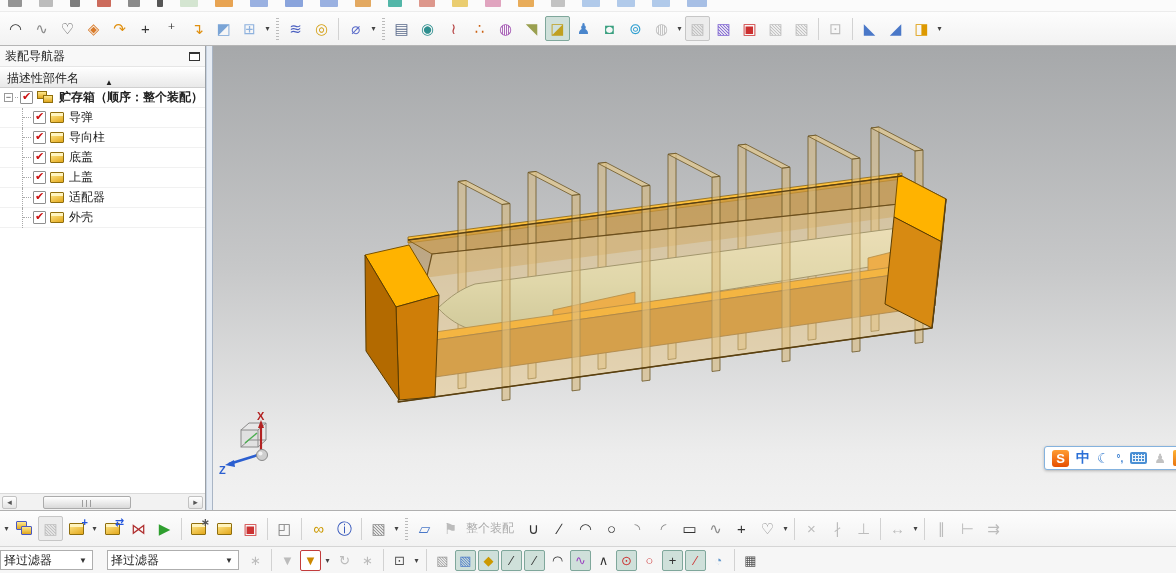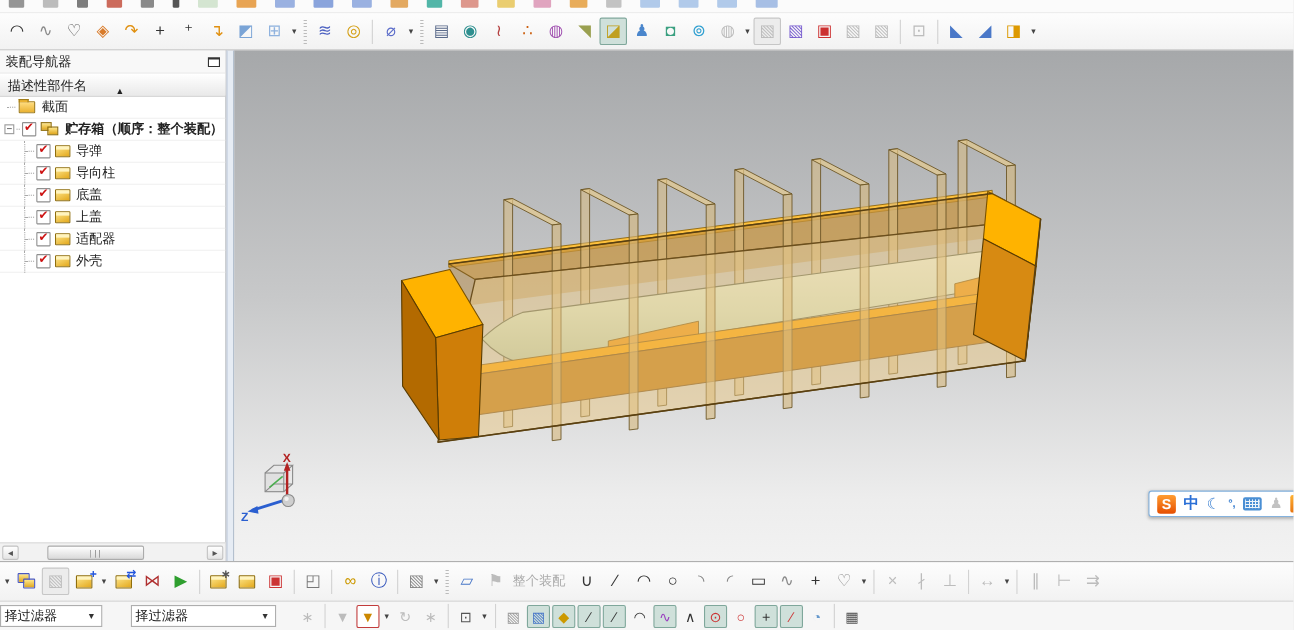--- a/index.html
+++ b/index.html
@@ -76,21 +76,21 @@
   .ime .slogo{width:17px;height:17px;flex:none;border-radius:3px;background:linear-gradient(#ff9d32,#e64e00);color:#fff;font-weight:bold;font-size:13px;display:flex;align-items:center;justify-content:center}
   .ime .zh{color:#2a6fd6;font-size:14px;font-weight:bold}
   .ime .moon{color:#3a7fd0;font-size:14px}
   .ime .punct{color:#3a7fd0;font-size:10px;font-weight:bold}
   .ime .kbd{width:17px;height:12px;flex:none;background:#4a8fd4;border-radius:2px;position:relative}
   .ime .kbd::before{content:"";position:absolute;inset:2px;background:repeating-linear-gradient(90deg,#fff 0 1px,transparent 1px 3px),repeating-linear-gradient(0deg,#fff 0 1px,transparent 1px 3px);opacity:.9}
   .ime .person{color:#c2c2c2;font-size:13px}
   .ime .clip{width:13px;height:16px;flex:none;background:linear-gradient(#ffb233,#e8740f);border-radius:2px;margin-right:-12px}
 
   
-  .combo{height:20px;background:#fff;border:1px solid #aeaeae;display:flex;align-items:center;padding:0 3px;margin-right:16px}
+  .combo{height:20px;background:#fff;border:1px solid #aeaeae;display:flex;align-items:center;padding:0 3px;margin-right:4px}
   .combo .cval{flex:1;overflow:hidden;white-space:nowrap}
   .combo .carr{font-size:8px;color:#333;padding:0 2px}
   #combo-filter{width:93px;margin-left:-2px}
   #combo-scope{width:132px;margin-left:8px}
 </style>
 </head>
 <body>
 
 <div id="top-strip">
     <span class="frag" style="background: rgb(138, 138, 138); width: 14px;"></span>
@@ -233,26 +233,20 @@
   <div id="nav-panel">
     <div class="panel-title">
       <span>装配导航器</span>
       <span class="float-icon"></span>
     </div>
     <div class="panel-header">
       <span>描述性部件名</span>
       <span class="sort">▲</span>
     </div>
     <div class="tree">
-      <div class="trow">
-        <span style="width:6px"></span>
-          <span class="doth"></span>
-        <span class="folder"></span>
-        <span class="tlabel">截面</span>
-      </div>
       <div class="trow">
         <span style="width:2px"></span>
         <span class="expand">−</span>
         <span class="doth" style="width:3px"></span>
         <span class="chk">
             <span>✔</span>
           </span>
         <span class="acube">
             <i></i>
             <i></i>

